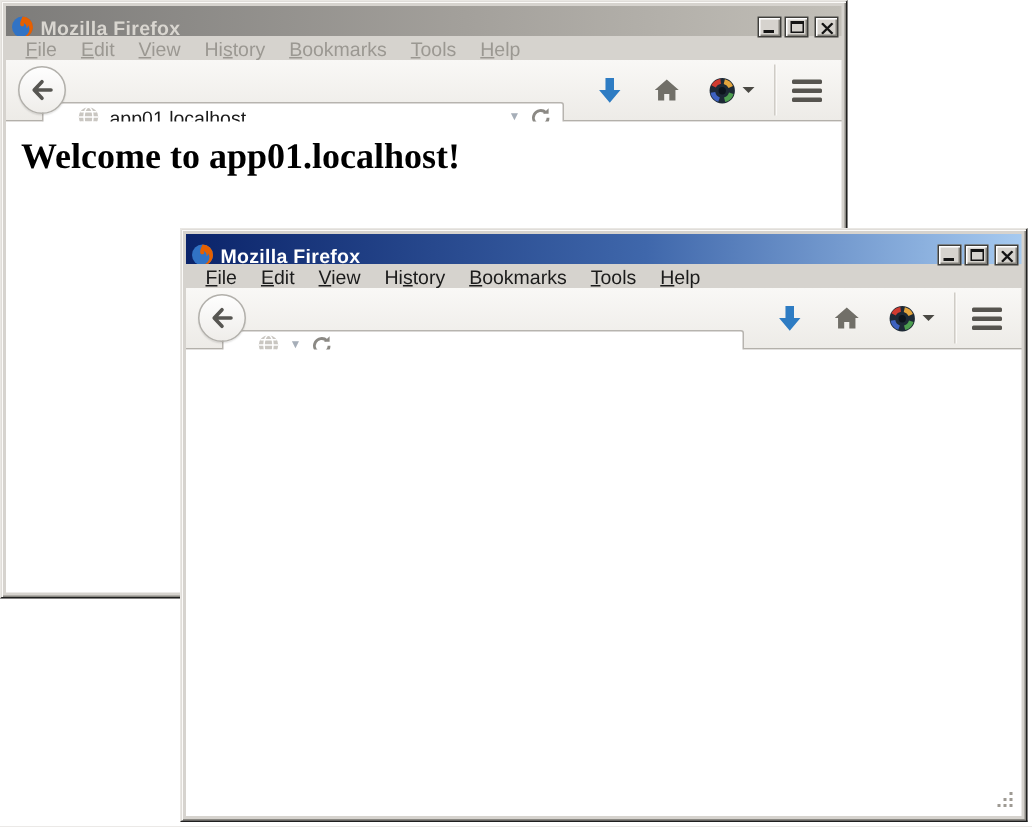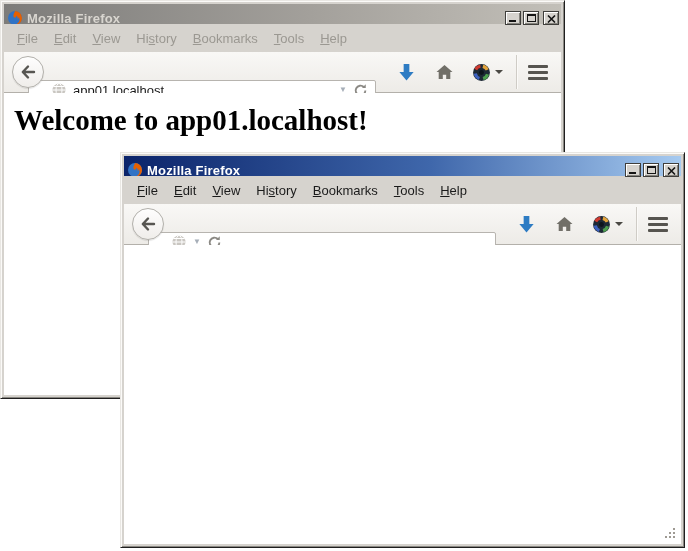--- a/index.html
+++ b/index.html
@@ -56,21 +56,21 @@
     box-shadow: inset 1px 1px 0 #ffffff, inset -1px -1px 0 #85837d;
   }
   .cap-btn.close { margin-left: 2px; }
   .g-min { position: absolute; left: 3px; bottom: 2px; width: 7px; height: 2px; background: #141414; }
   .g-max { position: absolute; left: 3px; top: 2px; width: 9px; height: 8px; border: 1px solid #141414; border-top-width: 2px; }
   .g-close { position: absolute; left: 3px; top: 3px; }
 
   
   .menubar {
     flex: none;
-    height: 28px;
+    height: 16px;
     display: flex;
     align-items: center;
     padding-left: 5px;
     font-size: 13px;
     background: #d6d3ce;
   }
   .menu-item { padding: 2px 8px; white-space: nowrap; }
   .win.active .menu-item   { color: #1b1b1b; }
   .win.inactive .menu-item { color: #9b9892; }
   .menu-item .mn { text-decoration: underline; }
@@ -147,21 +147,21 @@
   .content {
     flex: 1;
     background: #ffffff;
     position: relative;
     padding: 11px 10px;
     overflow: hidden;
   }
   .page-heading {
     font-family: "Liberation Serif", serif;
     font-weight: bold;
-    font-size: 29px;
+    font-size: 24px;
     color: #000000;
     white-space: nowrap;
   }
   .grip {
     position: absolute;
     right: 3px; bottom: 3px;
     width: 13px; height: 13px;
   }
   .grip::before {
     content: "";

